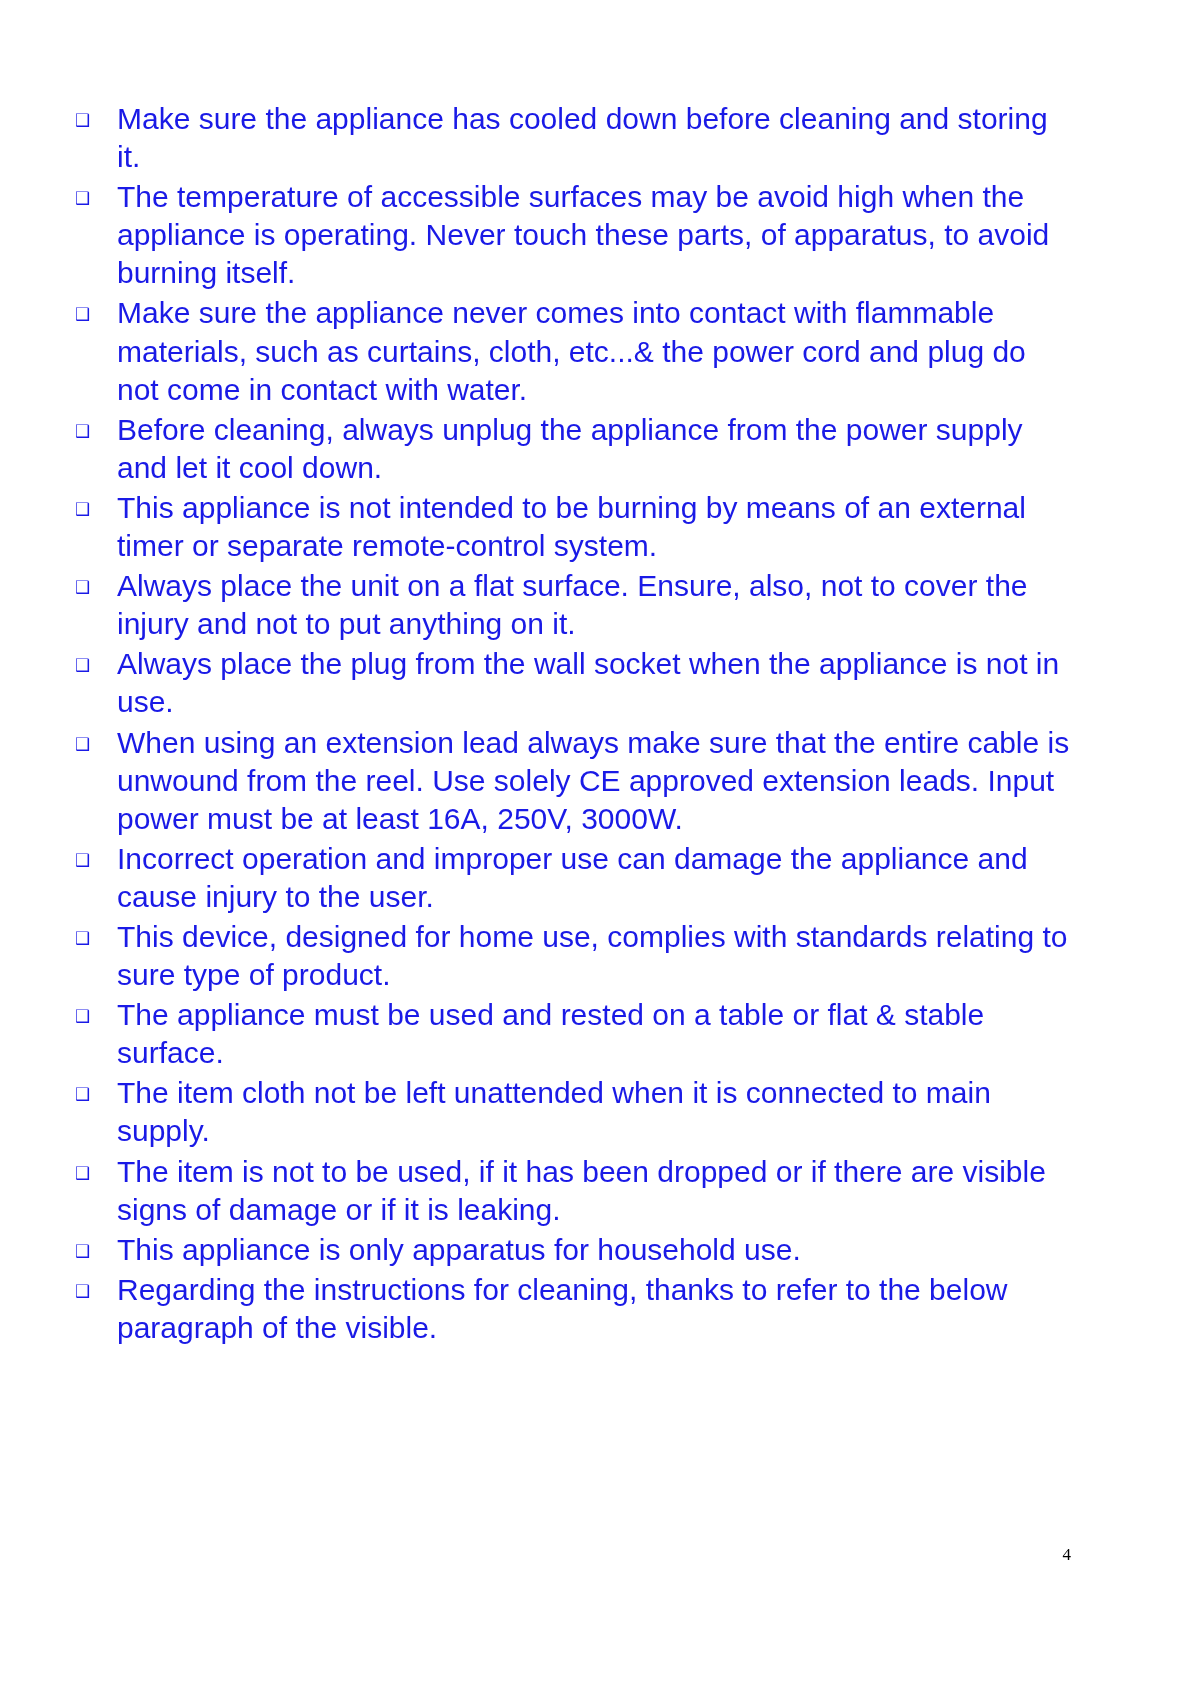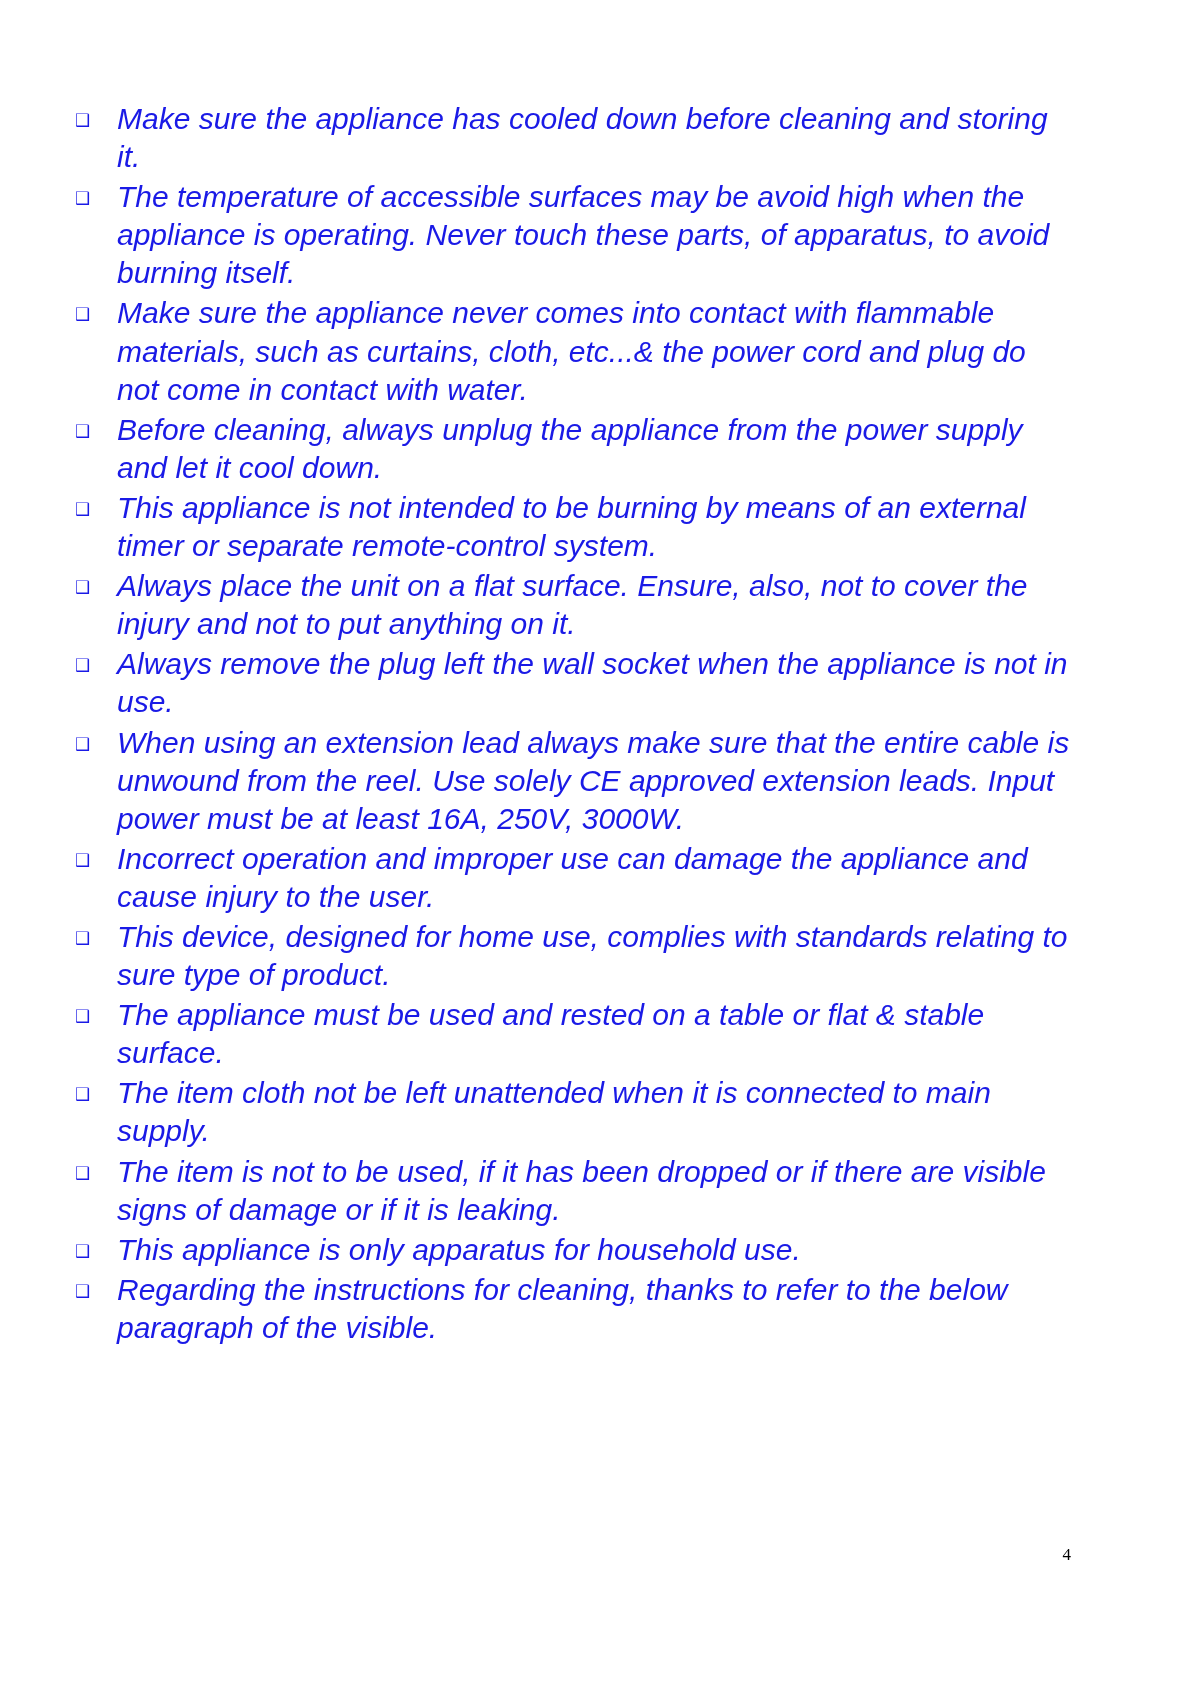--- a/index.html
+++ b/index.html
@@ -38,21 +38,20 @@
     font-size: 17px;
     line-height: 1;
     color: #1a1ae6;
     padding-top: 12px;
     text-align: left;
     font-family: "DejaVu Sans", sans-serif;
   }
   .bullet-text {
     flex: 1 1 auto;
     display: block;
-    font-style: italic;
   }
   .page-number {
     position: absolute;
     right: 120px;
     bottom: 118px;
     font-size: 17px;
     color: #000000;
     font-family: "Liberation Serif", serif;
   }
 </style>
@@ -88,21 +87,21 @@
       <span class="bullet-text">This appliance is not intended to be burning by means of an external timer or separate remote-control system.</span>
     </li>
 
     <li class="bullet-item">
       <span class="bullet-marker">❑</span>
       <span class="bullet-text">Always place the unit on a flat surface. Ensure, also, not to cover the injury and not to put anything on it.</span>
     </li>
 
     <li class="bullet-item">
       <span class="bullet-marker">❑</span>
-      <span class="bullet-text">Always remove the plug left the wall socket when the appliance is not in use.</span>
+      <span class="bullet-text">Always place the plug from the wall socket when the appliance is not in use.</span>
     </li>
 
     <li class="bullet-item">
       <span class="bullet-marker">❑</span>
       <span class="bullet-text">When using an extension lead always make sure that the entire cable is unwound from the reel. Use solely CE approved extension leads. Input power must be at least 16A, 250V, 3000W.</span>
     </li>
 
     <li class="bullet-item">
       <span class="bullet-marker">❑</span>
       <span class="bullet-text">Incorrect operation and improper use can damage the appliance and cause injury to the user.</span>

